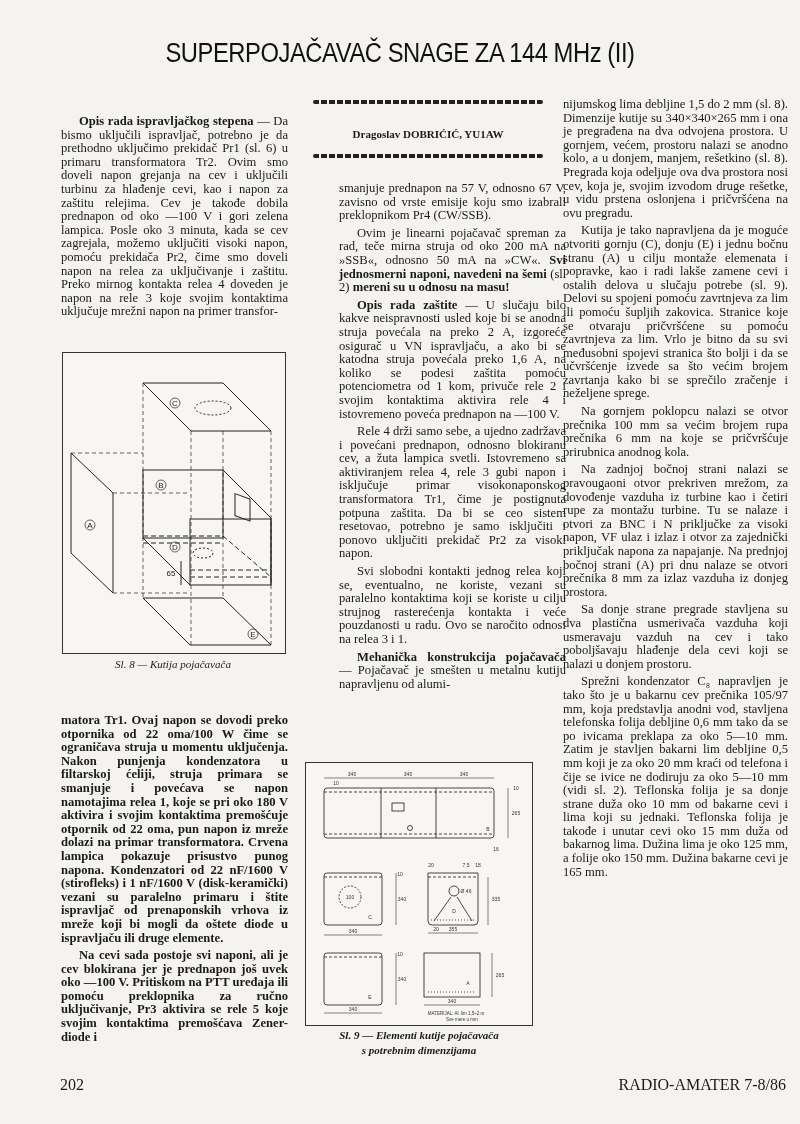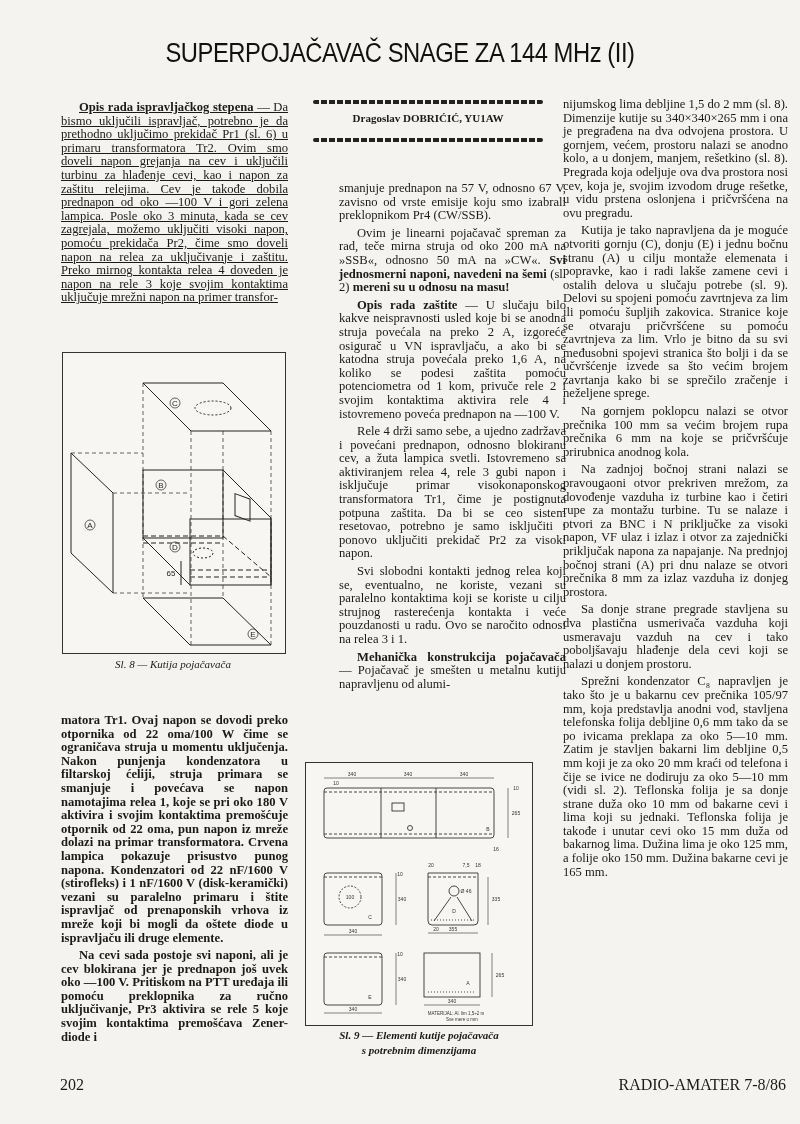--- a/index.html
+++ b/index.html
@@ -21,35 +21,35 @@
   .col b { font-weight:bold; }
   .c1 { left:61px; width:227px; }
   .c2 { left:312px; width:227px;margin-left:27px; }
   .c3 { left:563px; width:225px; }
   .rule {
     height:4px; width:230px; margin:0 auto;
     background: repeating-linear-gradient(90deg,#222 0 6px, transparent 6px 8px);
     border-radius:2px;
   }
   .byline { position:absolute; left:312px; width:232px; top:100px; text-align:center; }
-  .byline .name { font-size:11px; font-weight:bold; margin:8px 0 14px 0; }
+  .byline .name { font-size:11px; font-weight:bold; margin:24px 0 14px 0; }
   .fig { position:absolute; border:1px solid #333; background:#f7f6f2; }
   .caption { position:absolute; font-style:italic; font-size:11px; text-align:center; }
   .caption b { font-weight:bold; }
   .footer { position:absolute; top:1076px; font-size:16px; }
   .pagenum { left:60px; }
   .mag { right:14px; }
   svg text { font-family:"Liberation Sans", sans-serif; }
 </style>
 </head>
 <body>
 
 <div class="title">SUPERPOJAČAVAČ SNAGE ZA 144 MHz (II)</div>
 
-<div class="col c1" style="top:101px;text-decoration:underline;">
+<div class="col c1" style="top:115px;">
   <p><b>Opis rada ispravljačkog stepena</b><span> — Da bismo uključili ispravljač, potrebno je da prethodno uključimo prekidač Pr1 (sl. 6) u primaru transformatora Tr2. Ovim smo doveli napon grejanja na cev i uključili turbinu za hlađenje cevi, kao i napon za zaštitu relejima. Cev je takođe dobila prednapon od oko —100 V i gori zelena lampica. Posle oko 3 minuta, kada se cev zagrejala, možemo uključiti visoki napon, pomoću prekidača Pr2, čime smo doveli napon na relea za uključivanje i zaštitu. Preko mirnog kontakta relea 4 doveden je napon na rele 3 koje svojim kontaktima uključuje mrežni napon na primer transfor-</span></p>
 </div>
 
 <div class="fig" style="left:62px; top:352px; width:222px; height:300px;">
   <svg width="222" height="300" viewBox="0 0 222 300">
     <g fill="none" stroke="#222" stroke-width="1">
 
       <polygon points="80,30 160,30 208,78 128,78" fill="#f7f6f2"></polygon>
       <ellipse cx="150" cy="55" rx="18" ry="7" stroke-dasharray="2,2"></ellipse>
 

